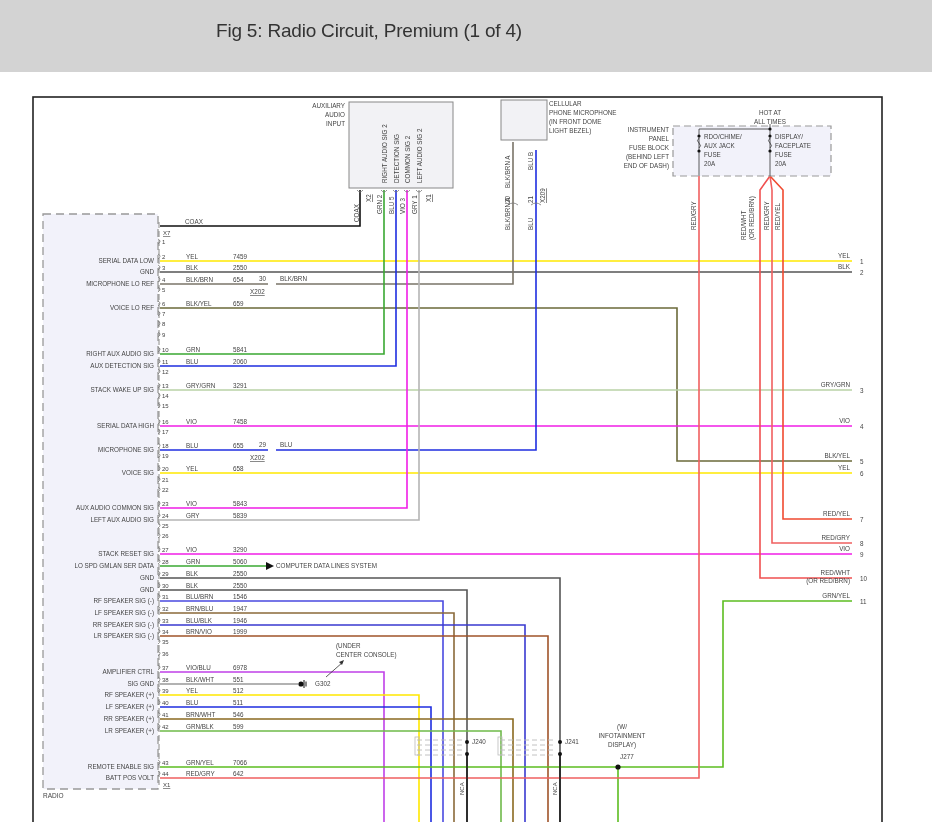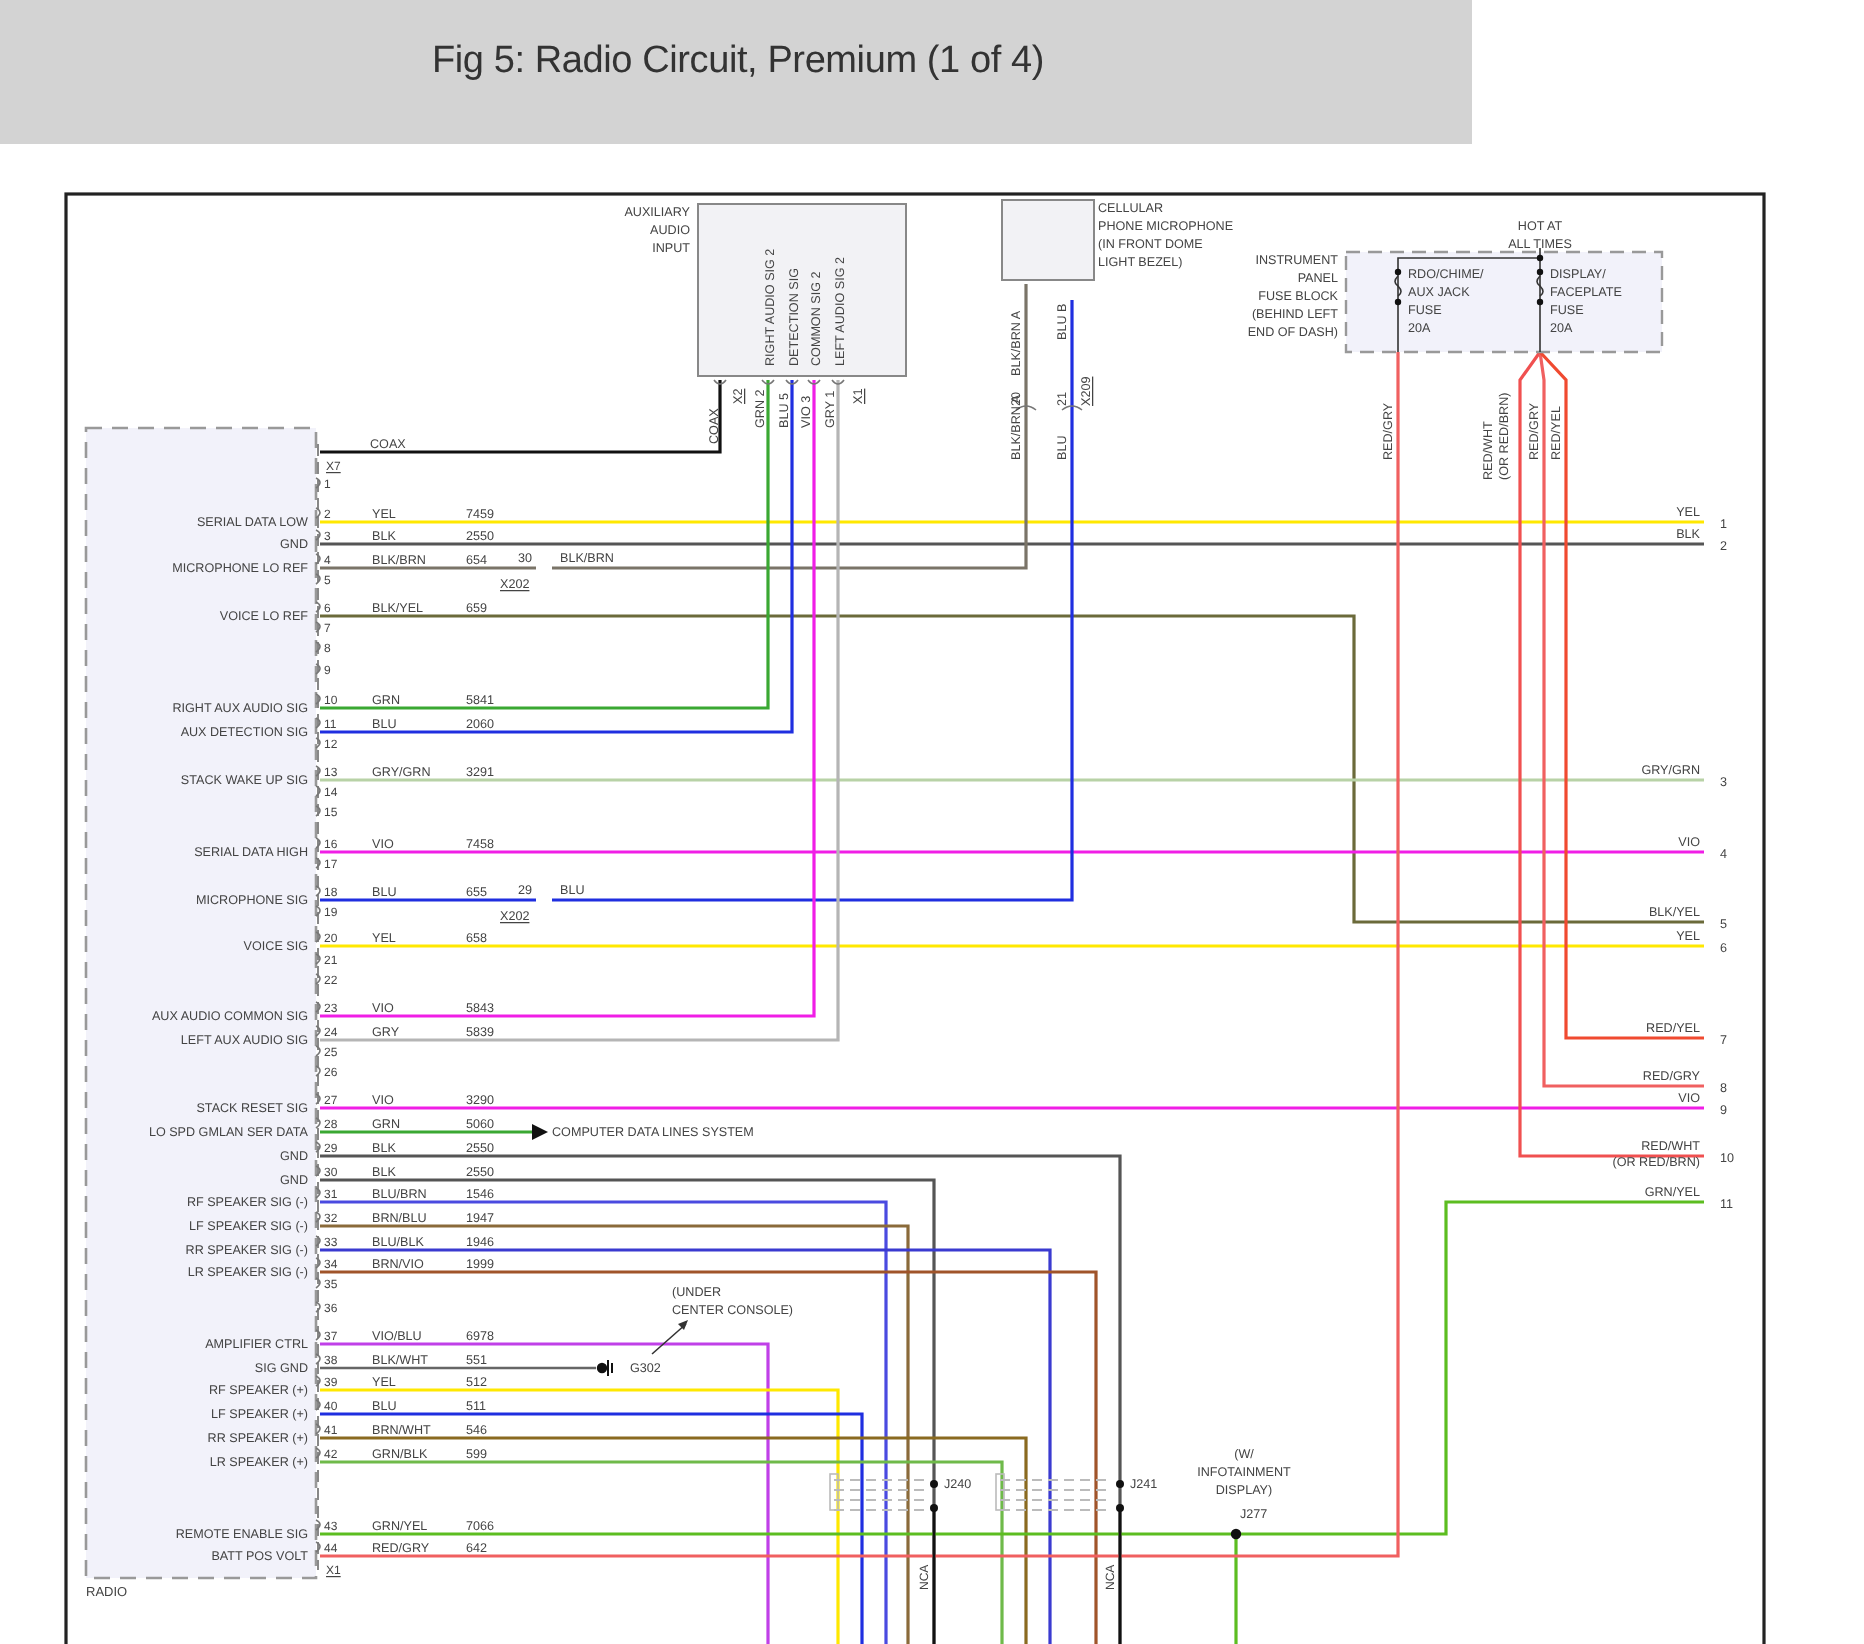--- a/index.html
+++ b/index.html
@@ -1,17 +1,17 @@
 <!DOCTYPE html>
 <html><head>
 <meta charset="utf-8">
 <style>
   html, body { margin:0; padding:0; background:#fff; }
   body { width:932px; height:822px; position:relative; overflow:hidden; font-family:"Liberation Sans", sans-serif; }
-  .header { position:absolute; left:0; top:0; width:736px; height:72px; background:#d3d3d3; }
+  .header { position:absolute; left:0; top:0; width:932px; height:72px; background:#d3d3d3; }
   .header-title { position:absolute; left:216px; top:20px; font-family:"Liberation Sans", sans-serif; font-size:19px; color:#333; letter-spacing:-0.2px; }
   svg { position:absolute; left:0; top:0; }
   svg text { font-family:"Liberation Sans", sans-serif; fill:#444; }
 </style>
 </head>
 <body>
 
 <div class="header">
   <div class="header-title">Fig 5: Radio Circuit, Premium (1 of 4)</div>
 </div>

